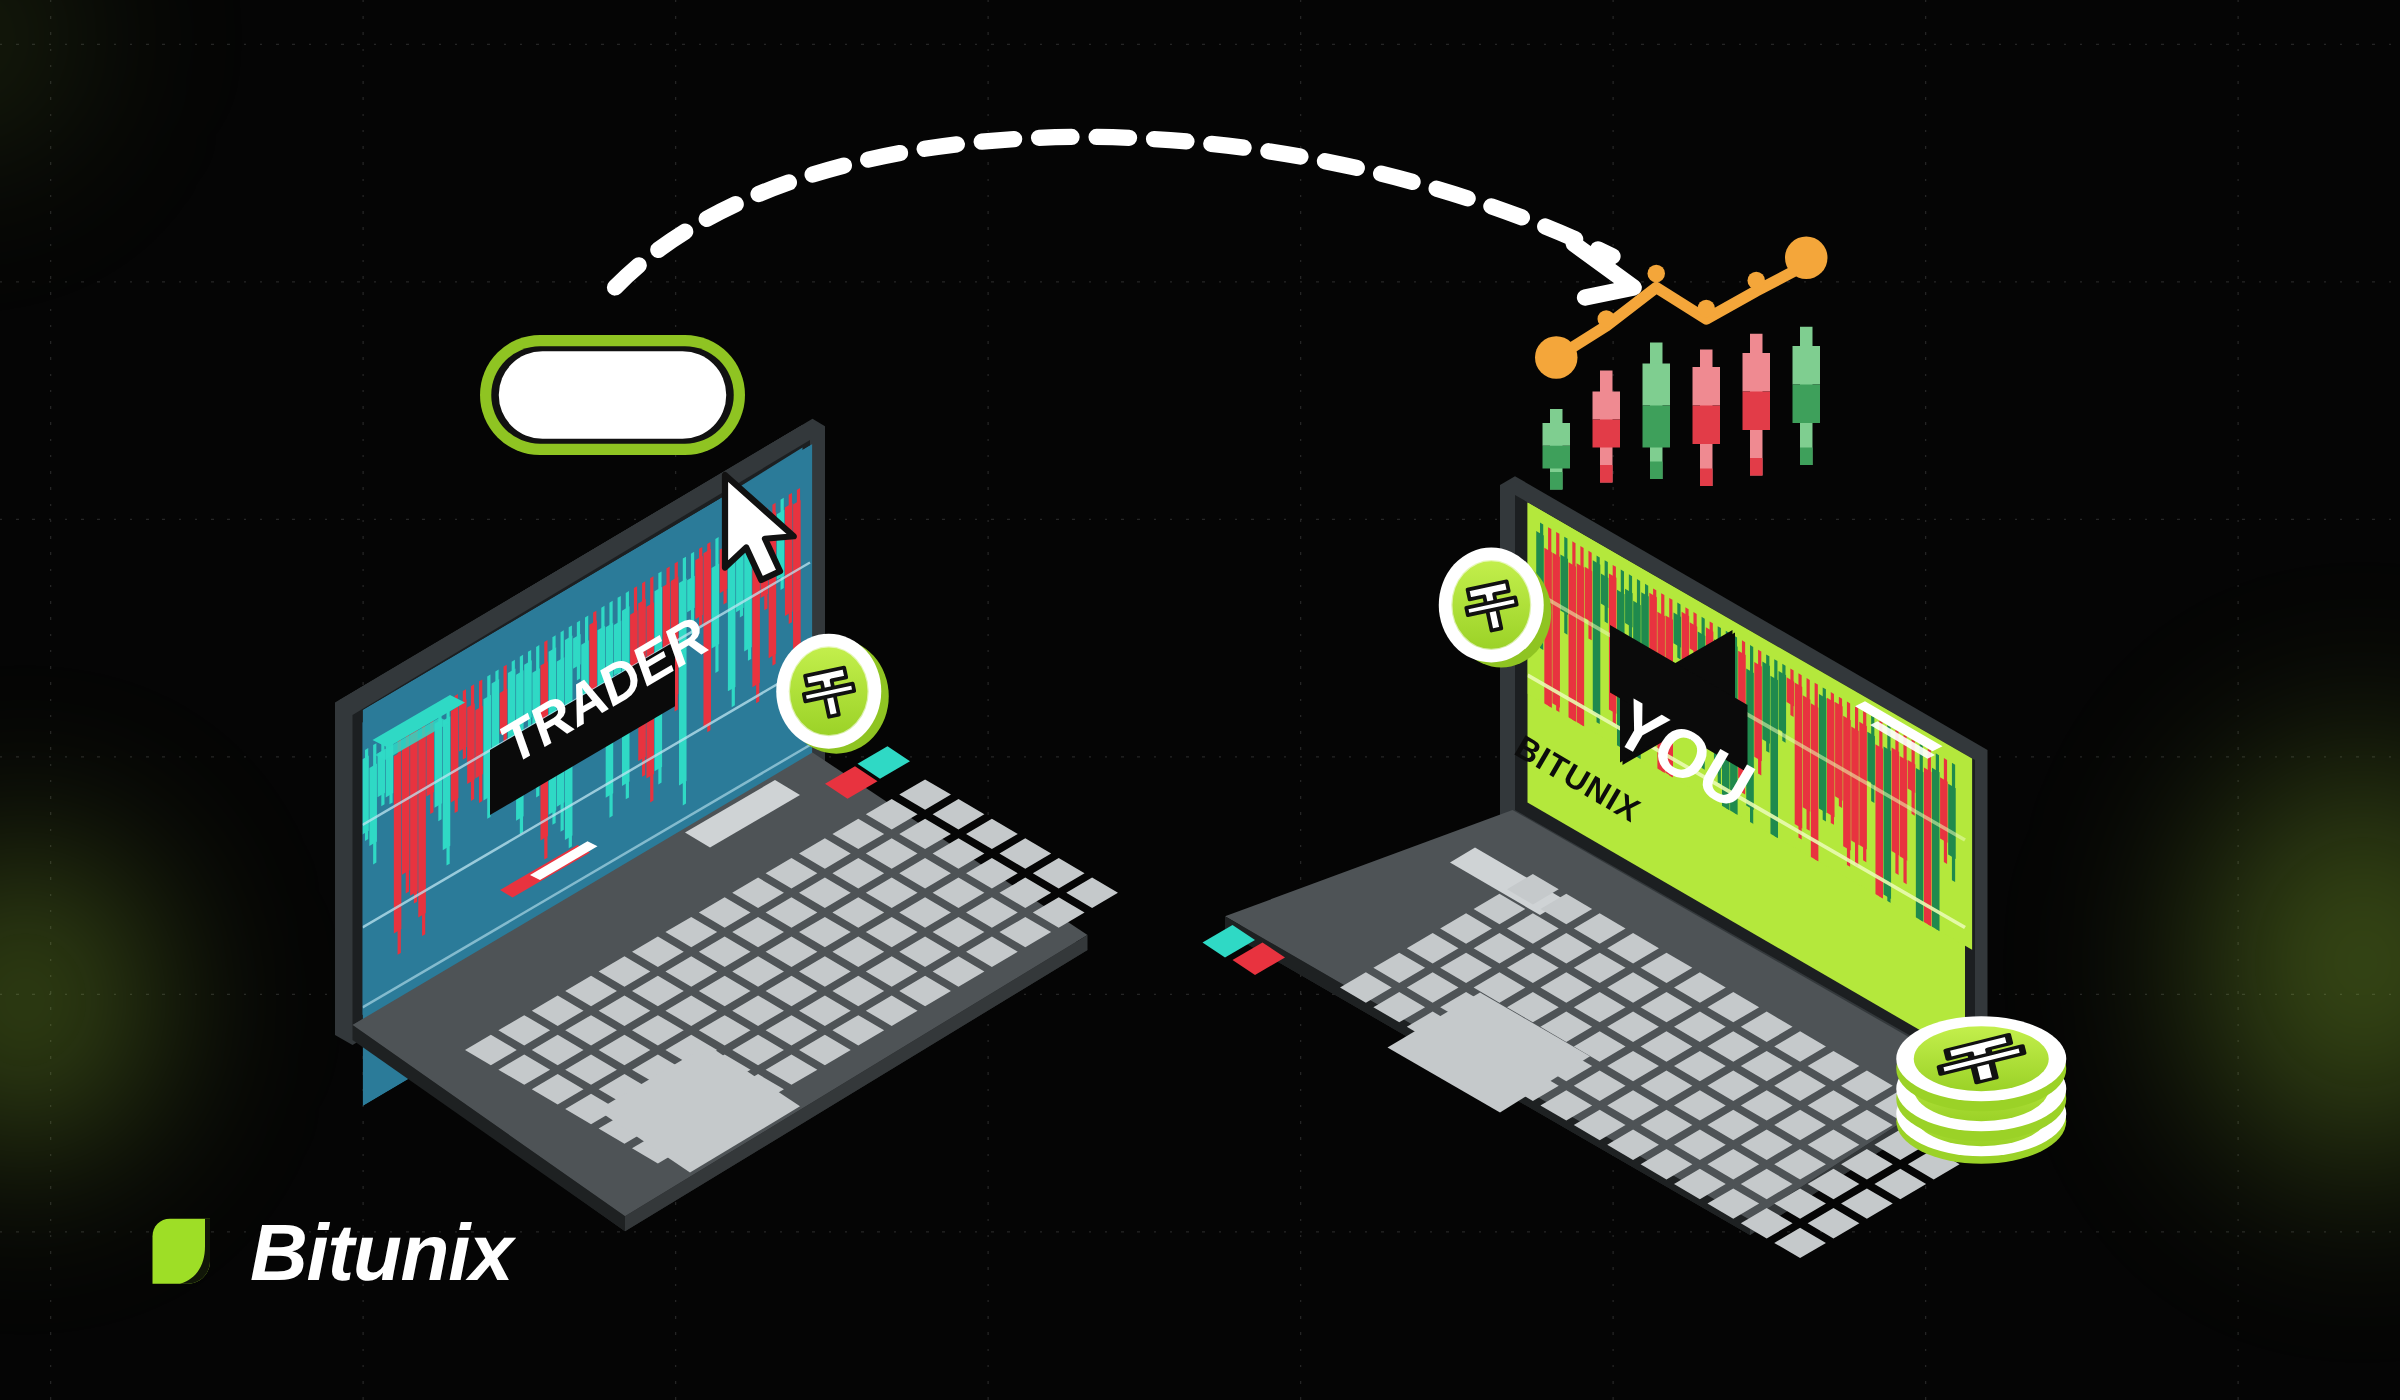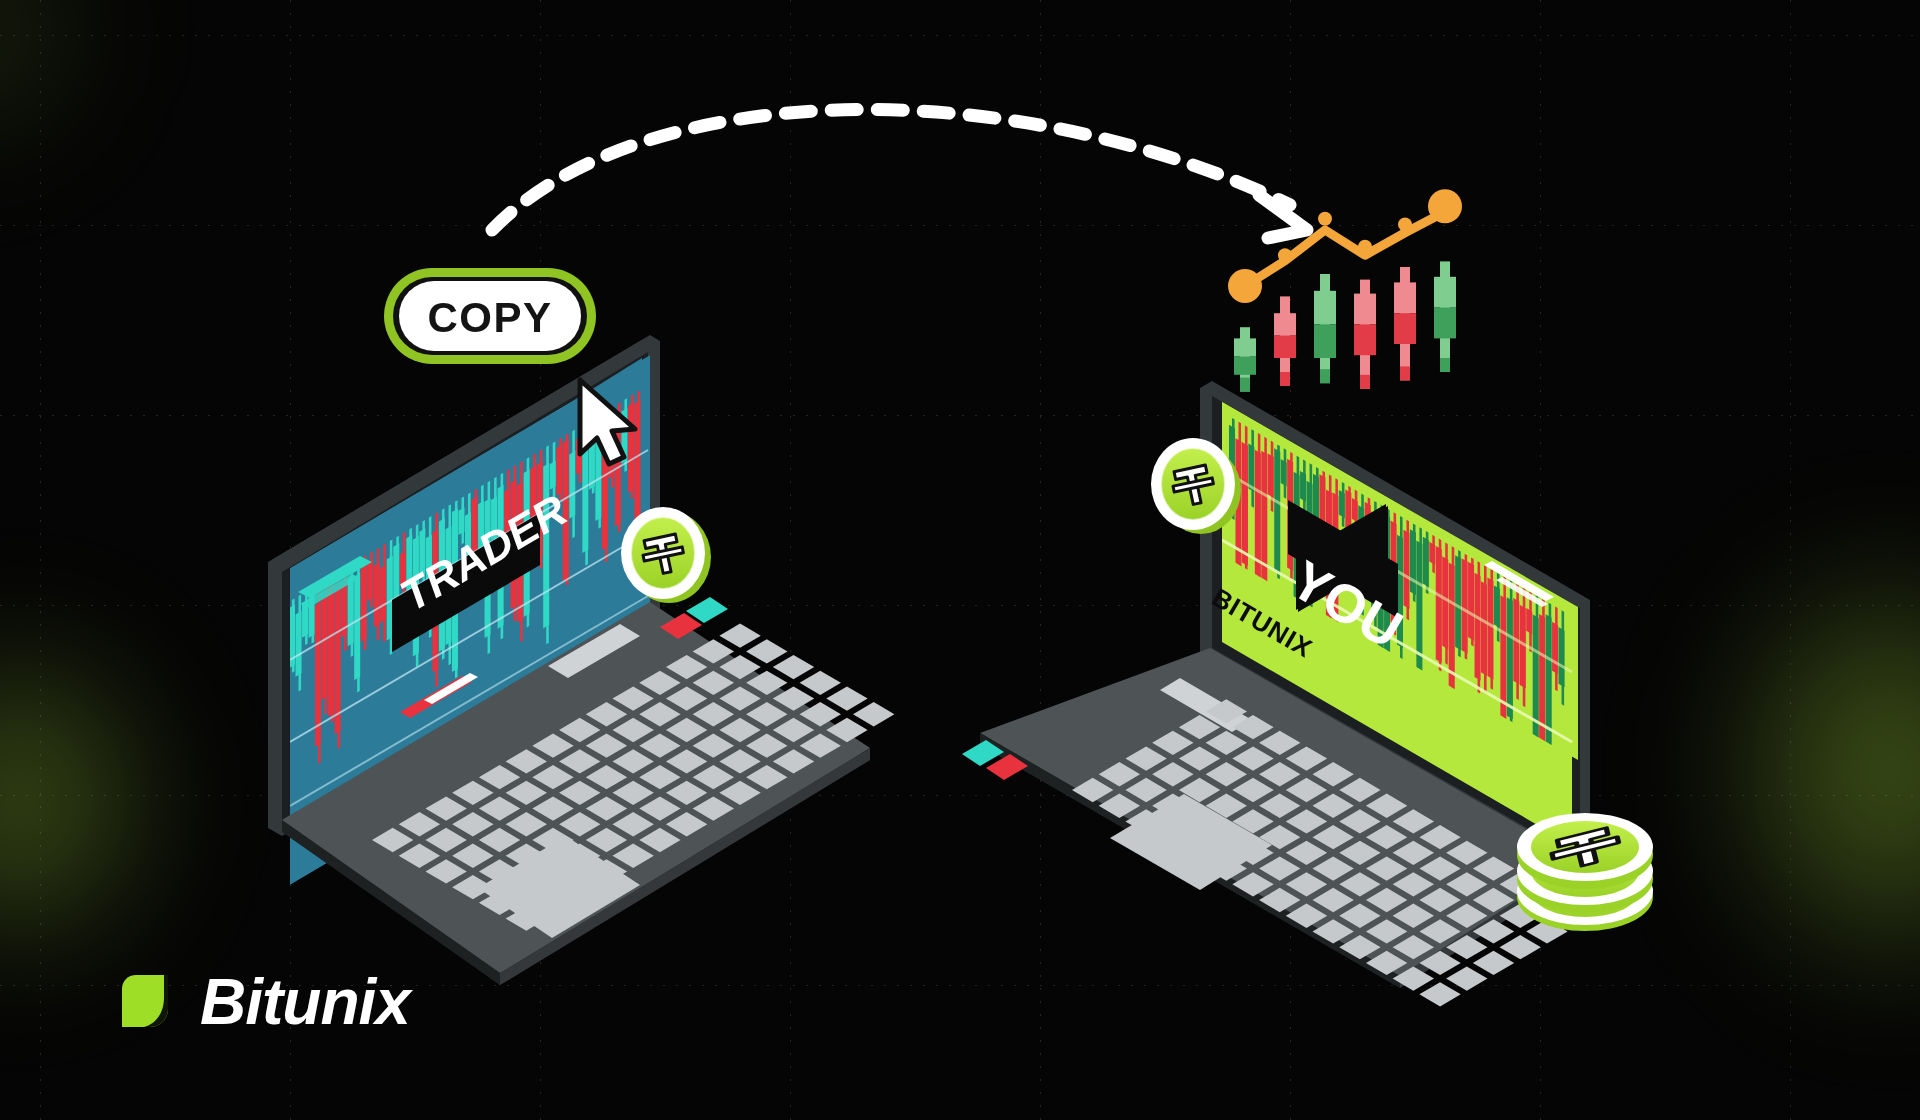--- a/index.html
+++ b/index.html
@@ -641,21 +641,20 @@
       <rect x="384" y="268" width="212" height="96" rx="48" fill="#8fc422"></rect>
       <rect x="393" y="277" width="194" height="78" rx="39" fill="#111111"></rect>
       <rect x="399" y="281" width="182" height="70" rx="35" fill="#ffffff"></rect>
     </g>
 
     <g transform="translate(580,380)">
       <path d="M 0 0 L 0 74 L 17 58 L 29 84 L 44 77 L 32 51 L 55 49 Z" fill="#ffffff" stroke="#111111" stroke-width="5" stroke-linejoin="round"></path>
     </g>
   </svg>
 
-  <div class="lbl" id="copyText" style="left:399px;top:294px;width:182px;text-align:center;">COPY</div>
 
   <div class="scr-text" id="traderText" style="left:392px;top:578px;font-size:44px;transform:rotate(-30.5deg);transform-origin:left top;">TRADER</div>
 
   <div class="scr-text" id="youText" style="left:1312px;top:548px;font-size:54px;transform:rotate(30.2deg);transform-origin:left top;font-style:normal;">YOU</div>
 
   <div class="bitunix-word" id="bxWord" style="left:1222px;top:582px;font-size:26px;letter-spacing:1px;transform:rotate(30.2deg);transform-origin:left top;">BITUNIX</div>
 
   <div style="position:absolute;left:110px;top:965px;display:flex;align-items:center;gap:20px;">
     <svg width="70" height="70" viewBox="0 0 70 70">
       <path d="M 12 22 C 12 14 18 8 26 8 L 58 8 L 58 42 C 58 52 50 60 40 60 L 12 60 Z" fill="#9ede26"></path>

